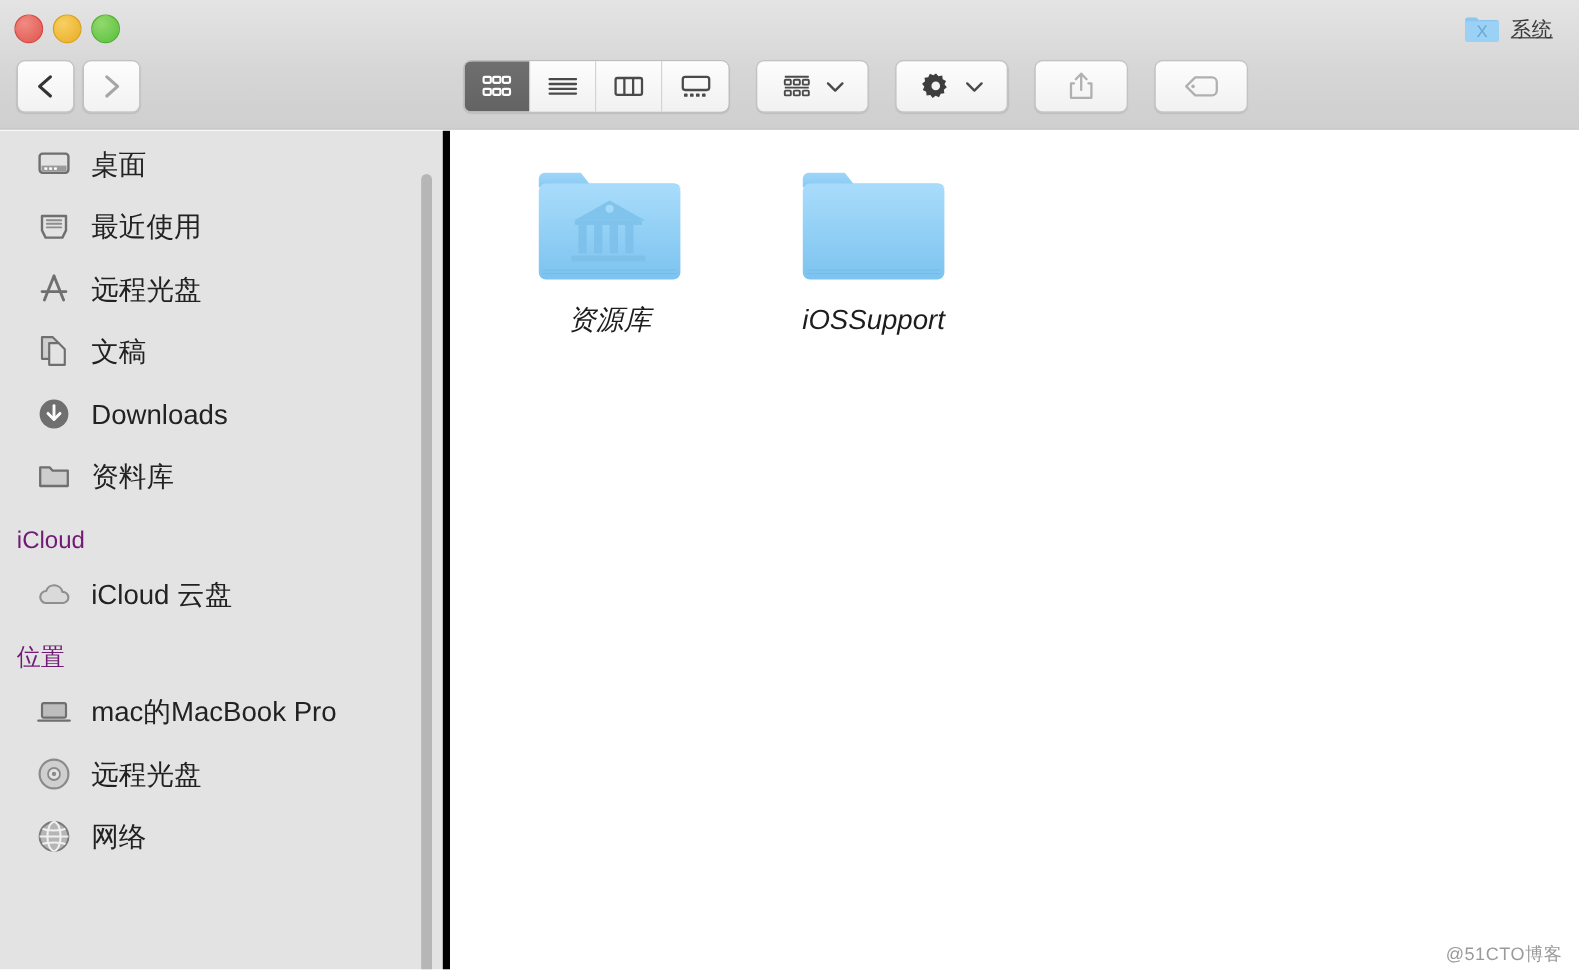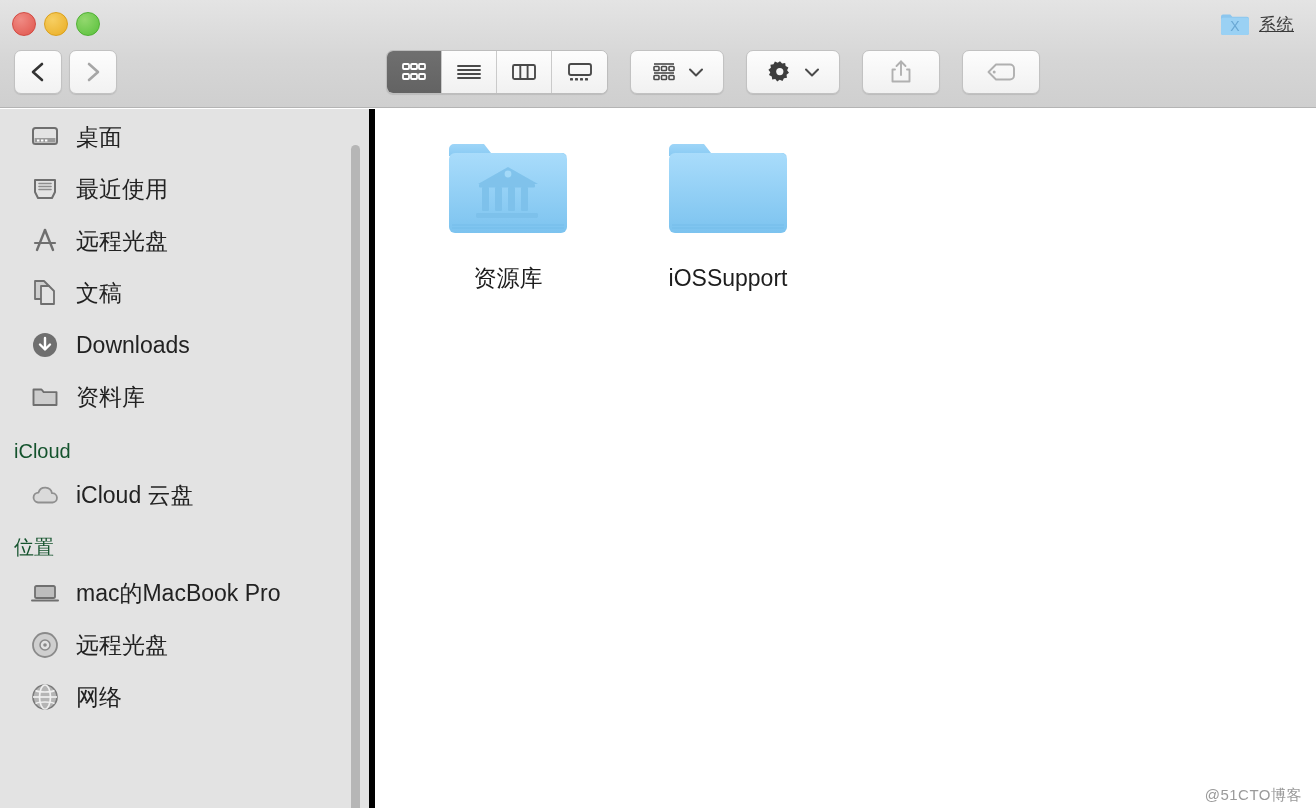--- a/index.html
+++ b/index.html
@@ -166,21 +166,21 @@
     justify-content: center;
   }
   .sb-label {
     font-size: 23px;
     color: #222222;
     white-space: nowrap;
     line-height: 1;
   }
   .sb-header {
     font-size: 20px;
-    color: #14532d;
+    color: #701a75;
     padding-left: 14px;
     height: 46px;
     display: flex;
     align-items: flex-end;
     padding-bottom: 6px;
     font-weight: 400;
   }
 
   .sb-scrollbar {
     position: absolute;
@@ -216,25 +216,26 @@
   }
   .folder-wrap {
     width: 124px;
     height: 100px;
     position: relative;
     display: flex;
     align-items: flex-end;
     justify-content: center;
   }
   .item-label {
-    margin-top: 30px;
+    margin-top: 18px;
     font-size: 23px;
     color: #1d1d1d;
     line-height: 1;
     white-space: nowrap;
+    font-style: italic;
   }
 
   
   .watermark {
     position: absolute;
     right: 14px;
     bottom: 3px;
     font-size: 15px;
     color: #9a9a9a;
     letter-spacing: 0.5px;

